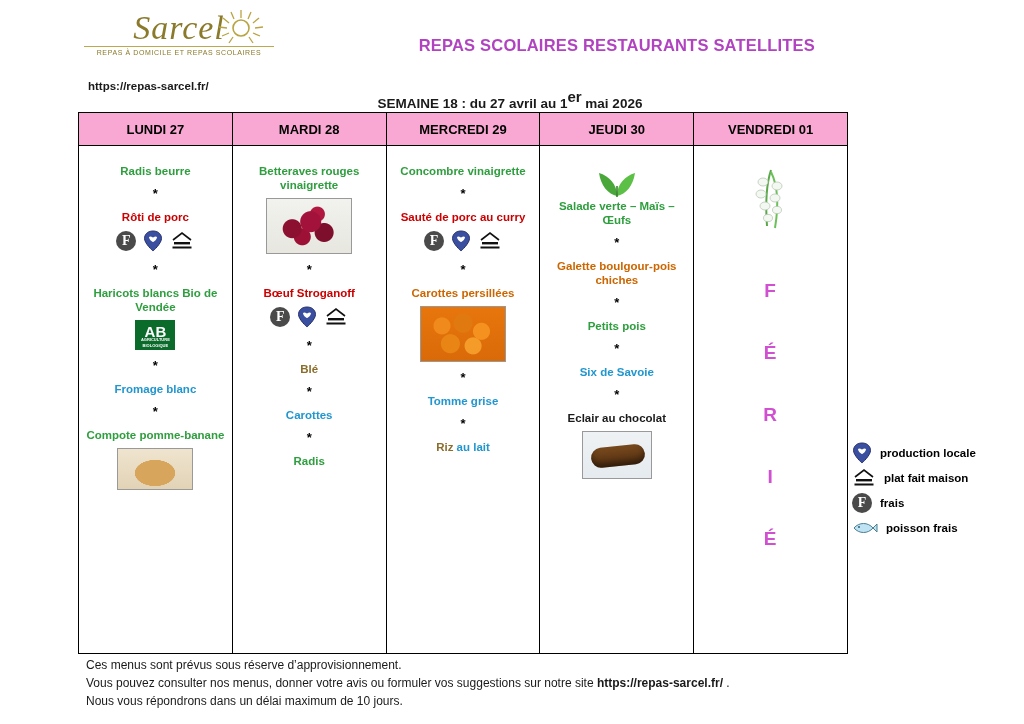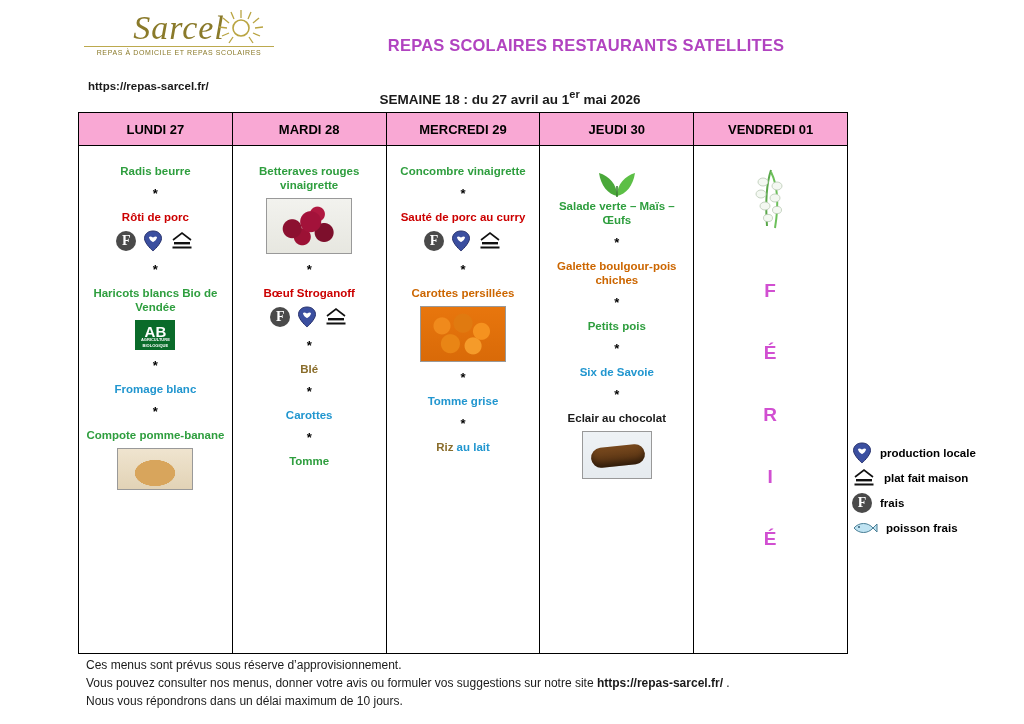--- a/index.html
+++ b/index.html
@@ -24,34 +24,34 @@
   }
   .logo-sun {
     position: absolute; right: 6px; top: 0px; width: 54px; height: 40px;
   }
   .logo-sub {
     font-size: 7px; color: #8a7a2a; letter-spacing: 0.6px;
     border-top: 1px solid #bca94e; padding-top: 2px; margin-top: -2px;
   }
 
   .main-title {
-    position: absolute; left: 346px; top: 36px; width: 480px;
-    text-align: center;
+    position: absolute; left: 335px; top: 36px; width: 480px;
+    text-align: right;
     font-size: 16.5px; font-weight: bold; color: #b143c0;
     letter-spacing: 0.2px;
   }
   .site-link {
     position: absolute; left: 88px; top: 80px;
     font-size: 11.5px; font-weight: bold; color: #1a1a1a;
   }
   .week-title {
     position: absolute; left: 300px; top: 88px; width: 420px;
     text-align: center; font-size: 13.5px; font-weight: bold; color: #1a1a1a;
   }
-  .week-title sup { font-size: 11px; text-align: center; }
+  .week-title sup { font-size: 15px; text-align: center; }
 
   
   .menu-table {
     position: absolute; left: 78px; top: 112px;
     width: 770px; height: 542px;
     border-collapse: collapse;
     table-layout: fixed;
   }
   .menu-table th, .menu-table td {
     border: 1px solid #000;
@@ -323,21 +323,21 @@
           <div class="sep">*</div>
           <div class="item">
             <span class="lbl c-fec">Blé</span>
           </div>
           <div class="sep">*</div>
           <div class="item">
             <span class="lbl c-lait">Carottes</span>
           </div>
           <div class="sep">*</div>
           <div class="item">
-            <span class="lbl c-crus">Tomme</span>
+            <span class="lbl c-crus">Radis</span>
           </div>
         </td>
 
         <td>
           <div class="item">
             <span class="lbl c-crus">Concombre vinaigrette</span>
           </div>
           <div class="sep">*</div>
           <div class="item">
             <span class="lbl c-viande">Sauté de porc au curry</span>

